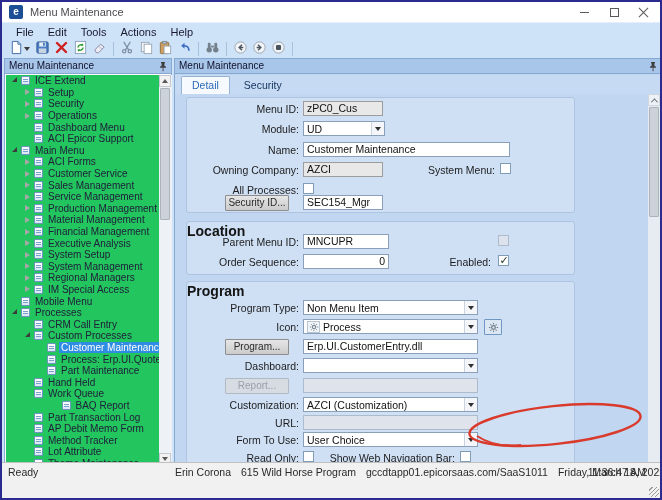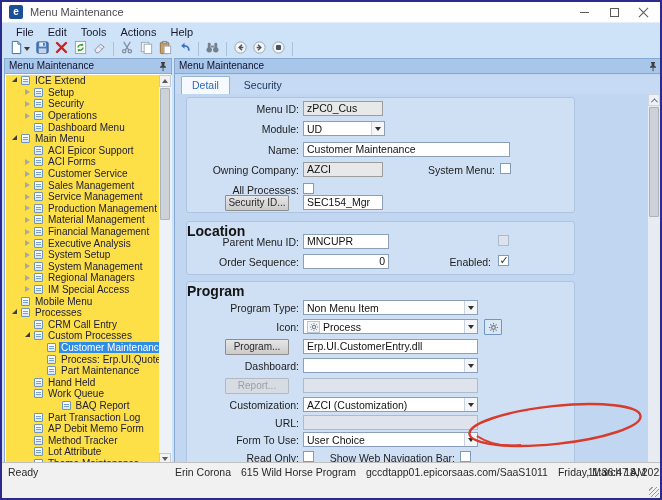--- a/index.html
+++ b/index.html
@@ -28,21 +28,21 @@
   .tb-btn { width:19px; height:17px; display:flex; align-items:center; justify-content:center; }
   .tb-caret { width:0; height:0; border-left:3px solid transparent; border-right:3px solid transparent; border-top:4px solid #3a3a3a; margin:0 3px 0 -2px; }
   .tb-sep { width:0; height:14px; border-left:1px solid #a8c2dd; margin:0 4px; }
   
   .panel-header { position:absolute; left:0; top:0; height:15px; background:#a8c6e9; border-bottom:1px solid #86a9d2; width:100%;
     font-size:10px; color:#10102c; padding:1px 4px; }
   .pin { position:absolute; top:2px; right:4px; }
   #left-panel { position:absolute; left:2px; top:56px; width:168px; height:421px; background:#fff; border:1px solid #86a9d2; }
   #right-panel { position:absolute; left:172px; top:56px; width:488px; height:421px; background:#c1d6f0; border:1px solid #86a9d2; }
   
-  #tree { position:absolute; left:1px; top:16px; width:153px; height:390px; overflow:hidden; background:#fde047; }
+  #tree { position:absolute; left:1px; top:16px; width:153px; height:390px; overflow:hidden; background:#22c55e; }
   .tree-row { height:11.6px; display:flex; align-items:center; white-space:nowrap; font-size:10px; color:#20203a; }
   .twisty { width:9px; display:inline-flex; justify-content:center; align-items:center; flex:0 0 9px; }
   .tw-exp { width:0; height:0; border-left:5px solid transparent; border-bottom:5px solid #3c3c3c; transform:translateY(-1px); }
   .node-icon { width:9px; height:9px; flex:0 0 9px; margin:0 3px 0 2px; border:1px solid #6f94c0; border-radius:1px;
     background:linear-gradient(#ffffff 20%, #dce9f7 80%); box-shadow:inset 0 1px 0 #f4f9ff; position:relative; }
   .node-icon::after { content:""; position:absolute; left:1px; top:2px; width:5px; height:1px; background:#7aa0cc; box-shadow:0 2px 0 #7aa0cc; }
   .tree-label { padding:0 2px; }
   .tree-label.selected { background:#2e8ce2; color:#fff; }
   
   .sb { position:absolute; background:#eef1f5; }
@@ -249,31 +249,31 @@
             <span style="width: 0px; height: 0px; border-top: 3.5px solid transparent; border-bottom: 3.5px solid transparent; border-left: 5px solid rgb(168, 168, 168);"></span>
           </span>
           <span class="node-icon"></span>
           <span class="tree-label">Operations</span>
         </div>
         <div class="tree-row" style="padding-left: 17px;">
           <span class="twisty"></span>
           <span class="node-icon"></span>
           <span class="tree-label">Dashboard Menu</span>
         </div>
+        <div class="tree-row" style="padding-left: 17px;">
+          <span class="twisty"></span>
+          <span class="node-icon"></span>
+          <span class="tree-label">ACI Epicor Support</span>
+        </div>
         <div class="tree-row" style="padding-left: 4px;">
           <span class="twisty">
             <span class="tw-exp"></span>
           </span>
           <span class="node-icon"></span>
           <span class="tree-label">Main Menu</span>
-        </div>
-        <div class="tree-row" style="padding-left: 17px;">
-          <span class="twisty"></span>
-          <span class="node-icon"></span>
-          <span class="tree-label">ACI Epicor Support</span>
         </div>
         <div class="tree-row" style="padding-left: 17px;">
           <span class="twisty">
             <span style="width: 0px; height: 0px; border-top: 3.5px solid transparent; border-bottom: 3.5px solid transparent; border-left: 5px solid rgb(168, 168, 168);"></span>
           </span>
           <span class="node-icon"></span>
           <span class="tree-label">ACI Forms</span>
         </div>
         <div class="tree-row" style="padding-left: 17px;">
           <span class="twisty">

